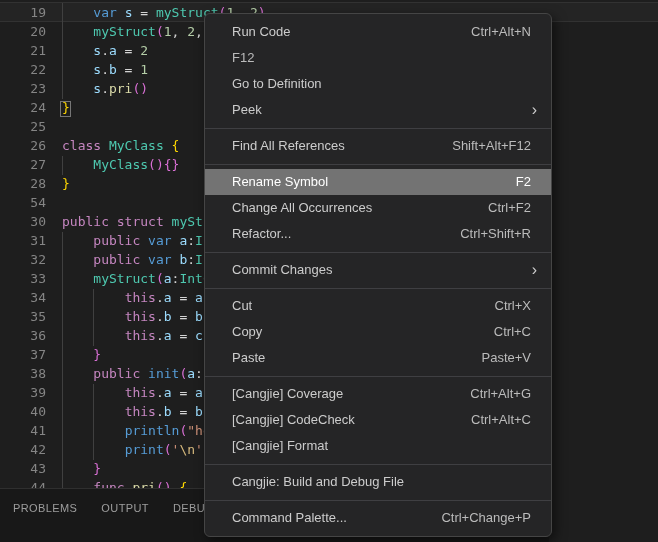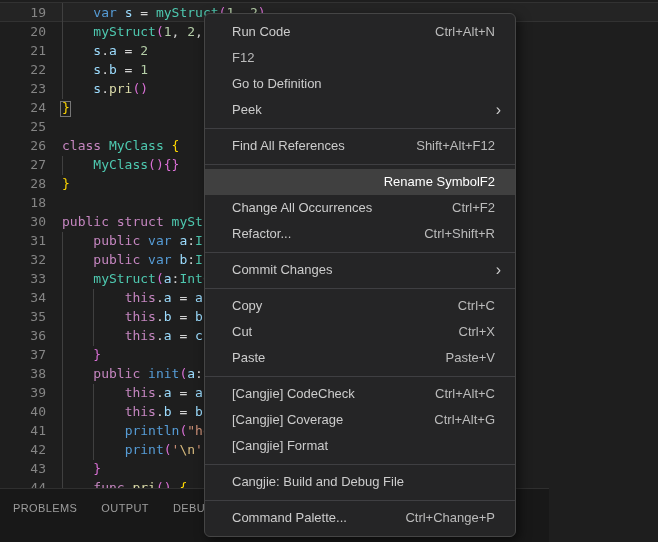--- a/index.html
+++ b/index.html
@@ -20,27 +20,27 @@
   .ltext{position:absolute;left:62px;top:0;}
   .bracket-box{position:absolute;left:60px;top:101px;width:11px;height:16px;
                border:1px solid #767676;box-sizing:border-box;}
   
   .panel{position:absolute;left:0;top:488px;width:549px;height:54px;background:#181818;
          border-top:1px solid #2f2f2f;box-sizing:border-box;}
   .ptabs{display:flex;gap:24px;padding:13px 0 0 13px;font-family:"Liberation Sans",sans-serif;
          font-size:11px;letter-spacing:.4px;color:#9d9d9d;}
   .ptab{cursor:default;}
   
-  .cmenu{position:absolute;left:204px;top:13px;width:312px;box-sizing:border-box;
+  .cmenu{position:absolute;left:204px;top:13px;width:348px;box-sizing:border-box;
          background:#252526;border:1px solid #454545;border-radius:6px;
          box-shadow:3px 4px 12px rgba(0,0,0,.55);padding:5px 0;z-index:10;
          font-family:"Liberation Sans",sans-serif;font-size:13px;color:#cccccc;}
   .mitem{height:26px;line-height:26px;padding:0 20px 0 27px;display:flex;
          justify-content:space-between;align-items:center;white-space:nowrap;}
-  .mitem.selected{background:#404040;color:#ffffff;justify-content:flex-end;}
+  .mitem.selected{background:#737373;color:#ffffff;}
   .msc{color:#bbbbbb;}
   .mitem.selected .msc{color:#ffffff;}
   .mchev{font-size:16px;color:#cccccc;margin-right:-6px;}
   .msep{height:1px;background:#3f3f42;margin:4.5px 0;}
 </style>
 </head>
 <body>
 
 <div class="screen">
   <div class="editor">
@@ -54,21 +54,21 @@
         <div class="code-line" style="top: 3px;"><span class="lnum">19</span><span class="ltext"><span style="color: rgb(212, 212, 212);">    </span><span style="color: rgb(86, 156, 214);">var</span><span style="color: rgb(212, 212, 212);"> </span><span style="color: rgb(156, 220, 254);">s</span><span style="color: rgb(212, 212, 212);"> = </span><span style="color: rgb(78, 201, 176);">myStruct</span><span style="color: rgb(218, 112, 214);">(</span><span style="color: rgb(181, 206, 168);">1</span><span style="color: rgb(212, 212, 212);">, </span><span style="color: rgb(181, 206, 168);">2</span><span style="color: rgb(218, 112, 214);">)</span></span></div>
         <div class="code-line" style="top: 22px;"><span class="lnum">20</span><span class="ltext"><span style="color: rgb(212, 212, 212);">    </span><span style="color: rgb(78, 201, 176);">myStruct</span><span style="color: rgb(218, 112, 214);">(</span><span style="color: rgb(181, 206, 168);">1</span><span style="color: rgb(212, 212, 212);">, </span><span style="color: rgb(181, 206, 168);">2</span><span style="color: rgb(212, 212, 212);">, </span><span style="color: rgb(181, 206, 168);">3</span><span style="color: rgb(218, 112, 214);">)</span></span></div>
         <div class="code-line" style="top: 41px;"><span class="lnum">21</span><span class="ltext"><span style="color: rgb(212, 212, 212);">    </span><span style="color: rgb(156, 220, 254);">s</span><span style="color: rgb(212, 212, 212);">.</span><span style="color: rgb(156, 220, 254);">a</span><span style="color: rgb(212, 212, 212);"> = </span><span style="color: rgb(181, 206, 168);">2</span></span></div>
         <div class="code-line" style="top: 60px;"><span class="lnum">22</span><span class="ltext"><span style="color: rgb(212, 212, 212);">    </span><span style="color: rgb(156, 220, 254);">s</span><span style="color: rgb(212, 212, 212);">.</span><span style="color: rgb(156, 220, 254);">b</span><span style="color: rgb(212, 212, 212);"> = </span><span style="color: rgb(181, 206, 168);">1</span></span></div>
         <div class="code-line" style="top: 79px;"><span class="lnum">23</span><span class="ltext"><span style="color: rgb(212, 212, 212);">    </span><span style="color: rgb(156, 220, 254);">s</span><span style="color: rgb(212, 212, 212);">.</span><span style="color: rgb(220, 220, 170);">pri</span><span style="color: rgb(218, 112, 214);">()</span></span></div>
         <div class="code-line" style="top: 98px;"><span class="lnum">24</span><span class="ltext"><span style="color: rgb(255, 215, 0);">}</span></span></div>
         <div class="code-line" style="top: 117px;"><span class="lnum">25</span><span class="ltext"></span></div>
         <div class="code-line" style="top: 136px;"><span class="lnum">26</span><span class="ltext"><span style="color: rgb(197, 134, 192);">class</span><span style="color: rgb(212, 212, 212);"> </span><span style="color: rgb(78, 201, 176);">MyClass</span><span style="color: rgb(212, 212, 212);"> </span><span style="color: rgb(255, 215, 0);">{</span></span></div>
         <div class="code-line" style="top: 155px;"><span class="lnum">27</span><span class="ltext"><span style="color: rgb(212, 212, 212);">    </span><span style="color: rgb(78, 201, 176);">MyClass</span><span style="color: rgb(218, 112, 214);">(){}</span></span></div>
         <div class="code-line" style="top: 174px;"><span class="lnum">28</span><span class="ltext"><span style="color: rgb(255, 215, 0);">}</span></span></div>
-        <div class="code-line" style="top: 193px;"><span class="lnum">18</span><span class="ltext"></span></div>
+        <div class="code-line" style="top: 193px;"><span class="lnum">54</span><span class="ltext"></span></div>
         <div class="code-line" style="top: 212px;"><span class="lnum">30</span><span class="ltext"><span style="color: rgb(197, 134, 192);">public</span><span style="color: rgb(212, 212, 212);"> </span><span style="color: rgb(197, 134, 192);">struct</span><span style="color: rgb(212, 212, 212);"> </span><span style="color: rgb(78, 201, 176);">myStruct</span><span style="color: rgb(212, 212, 212);"> </span><span style="color: rgb(255, 215, 0);">{</span></span></div>
         <div class="code-line" style="top: 231px;"><span class="lnum">31</span><span class="ltext"><span style="color: rgb(212, 212, 212);">    </span><span style="color: rgb(197, 134, 192);">public</span><span style="color: rgb(212, 212, 212);"> </span><span style="color: rgb(86, 156, 214);">var</span><span style="color: rgb(212, 212, 212);"> </span><span style="color: rgb(156, 220, 254);">a</span><span style="color: rgb(212, 212, 212);">:</span><span style="color: rgb(78, 201, 176);">Int64</span></span></div>
         <div class="code-line" style="top: 250px;"><span class="lnum">32</span><span class="ltext"><span style="color: rgb(212, 212, 212);">    </span><span style="color: rgb(197, 134, 192);">public</span><span style="color: rgb(212, 212, 212);"> </span><span style="color: rgb(86, 156, 214);">var</span><span style="color: rgb(212, 212, 212);"> </span><span style="color: rgb(156, 220, 254);">b</span><span style="color: rgb(212, 212, 212);">:</span><span style="color: rgb(78, 201, 176);">Int64</span></span></div>
         <div class="code-line" style="top: 269px;"><span class="lnum">33</span><span class="ltext"><span style="color: rgb(212, 212, 212);">    </span><span style="color: rgb(78, 201, 176);">myStruct</span><span style="color: rgb(218, 112, 214);">(</span><span style="color: rgb(156, 220, 254);">a</span><span style="color: rgb(212, 212, 212);">:</span><span style="color: rgb(78, 201, 176);">Int64</span><span style="color: rgb(212, 212, 212);">, </span><span style="color: rgb(156, 220, 254);">b</span><span style="color: rgb(212, 212, 212);">:</span><span style="color: rgb(78, 201, 176);">Int64</span><span style="color: rgb(218, 112, 214);">)</span><span style="color: rgb(212, 212, 212);"> </span><span style="color: rgb(218, 112, 214);">{</span></span></div>
         <div class="code-line" style="top: 288px;"><span class="lnum">34</span><span class="ltext"><span style="color: rgb(212, 212, 212);">        </span><span style="color: rgb(197, 134, 192);">this</span><span style="color: rgb(212, 212, 212);">.</span><span style="color: rgb(156, 220, 254);">a</span><span style="color: rgb(212, 212, 212);"> = </span><span style="color: rgb(156, 220, 254);">a</span></span></div>
         <div class="code-line" style="top: 307px;"><span class="lnum">35</span><span class="ltext"><span style="color: rgb(212, 212, 212);">        </span><span style="color: rgb(197, 134, 192);">this</span><span style="color: rgb(212, 212, 212);">.</span><span style="color: rgb(156, 220, 254);">b</span><span style="color: rgb(212, 212, 212);"> = </span><span style="color: rgb(156, 220, 254);">b</span></span></div>
         <div class="code-line" style="top: 326px;"><span class="lnum">36</span><span class="ltext"><span style="color: rgb(212, 212, 212);">        </span><span style="color: rgb(197, 134, 192);">this</span><span style="color: rgb(212, 212, 212);">.</span><span style="color: rgb(156, 220, 254);">a</span><span style="color: rgb(212, 212, 212);"> = </span><span style="color: rgb(156, 220, 254);">c</span></span></div>
         <div class="code-line" style="top: 345px;"><span class="lnum">37</span><span class="ltext"><span style="color: rgb(212, 212, 212);">    </span><span style="color: rgb(218, 112, 214);">}</span></span></div>
         <div class="code-line" style="top: 364px;"><span class="lnum">38</span><span class="ltext"><span style="color: rgb(212, 212, 212);">    </span><span style="color: rgb(197, 134, 192);">public</span><span style="color: rgb(212, 212, 212);"> </span><span style="color: rgb(86, 156, 214);">init</span><span style="color: rgb(218, 112, 214);">(</span><span style="color: rgb(156, 220, 254);">a</span><span style="color: rgb(212, 212, 212);">:</span><span style="color: rgb(78, 201, 176);">Int64</span><span style="color: rgb(212, 212, 212);">, </span><span style="color: rgb(156, 220, 254);">b</span><span style="color: rgb(212, 212, 212);">:</span><span style="color: rgb(78, 201, 176);">Int64</span><span style="color: rgb(218, 112, 214);">)</span><span style="color: rgb(212, 212, 212);"> </span><span style="color: rgb(218, 112, 214);">{</span></span></div>
         <div class="code-line" style="top: 383px;"><span class="lnum">39</span><span class="ltext"><span style="color: rgb(212, 212, 212);">        </span><span style="color: rgb(197, 134, 192);">this</span><span style="color: rgb(212, 212, 212);">.</span><span style="color: rgb(156, 220, 254);">a</span><span style="color: rgb(212, 212, 212);"> = </span><span style="color: rgb(156, 220, 254);">a</span></span></div>
@@ -122,39 +122,39 @@
         <span>Refactor...</span>
         <span class="msc">Ctrl+Shift+R</span>
       </div>
       <div class="msep"></div>
       <div class="mitem">
         <span>Commit Changes</span>
         <span class="mchev">›</span>
       </div>
       <div class="msep"></div>
       <div class="mitem">
+        <span>Cut</span>
+        <span class="msc">Ctrl+X</span>
+      </div>
+      <div class="mitem">
         <span>Copy</span>
         <span class="msc">Ctrl+C</span>
-      </div>
-      <div class="mitem">
-        <span>Cut</span>
-        <span class="msc">Ctrl+X</span>
       </div>
       <div class="mitem">
         <span>Paste</span>
         <span class="msc">Paste+V</span>
       </div>
       <div class="msep"></div>
       <div class="mitem">
+        <span>[Cangjie] Coverage</span>
+        <span class="msc">Ctrl+Alt+G</span>
+      </div>
+      <div class="mitem">
         <span>[Cangjie] CodeCheck</span>
         <span class="msc">Ctrl+Alt+C</span>
-      </div>
-      <div class="mitem">
-        <span>[Cangjie] Coverage</span>
-        <span class="msc">Ctrl+Alt+G</span>
       </div>
       <div class="mitem">
         <span>[Cangjie] Format</span>
       </div>
       <div class="msep"></div>
       <div class="mitem">
         <span>Cangjie: Build and Debug File</span>
       </div>
       <div class="msep"></div>
       <div class="mitem">

